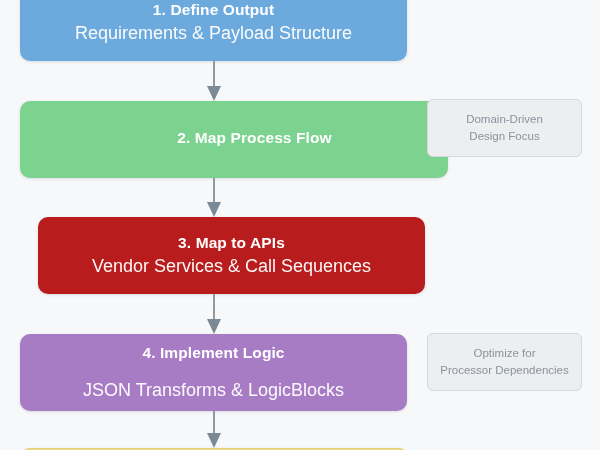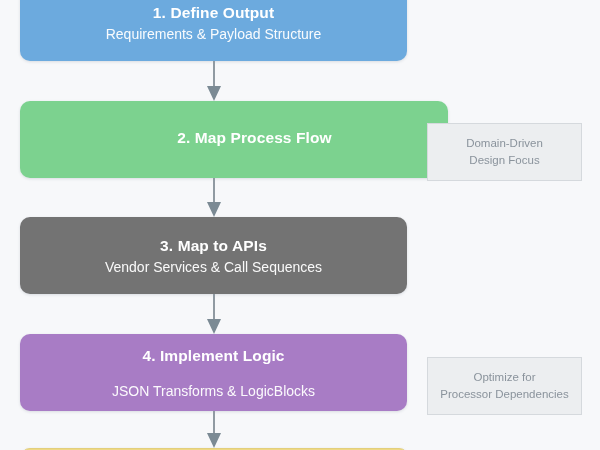--- a/index.html
+++ b/index.html
@@ -30,21 +30,21 @@
     text-align: center;
     box-shadow: 0 1px 3px rgba(40,60,80,0.14);
   }
   .step .title {
     font-size: 15.5px;
     font-weight: 600;
     letter-spacing: 0.1px;
     margin-bottom: 4px;
   }
   .step .subtitle {
-    font-size: 14px;
+    font-size: 18px;
     font-weight: 400;
     opacity: 0.96;
   }
   .step1 { top: -16px; }
   .step2 { top: 101px; }
   .step3 { top: 217px; }
   .step4 { top: 334px; }
   .step5 { top: 448px; border: 1px solid #e3cf7c; }
 
   .arrow {
@@ -73,30 +73,29 @@
   .arrow4 { top: 411px; height: 37px; }
 
   .note {
     position: absolute;
     left: 427px;
     width: 155px;
     height: 58px;
     box-sizing: border-box;
     background: #eceef0;
     border: 1px solid #d5d9dd;
-    border-radius: 0;
+    border-radius: 6px;
     color: #8a939c;
     font-size: 11.5px;
     line-height: 1.5;
     display: flex;
     flex-direction: column;
     align-items: center;
     justify-content: center;
     text-align: center;
-    margin-top: 24px;
   }
   .note1 { top: 99px; }
   .note2 { top: 333px; }
 </style>
 </head>
 <body>
 
 <div class="canvas">
 
   <div class="step step1" style="background-color: rgb(108, 170, 222);">
@@ -116,21 +115,21 @@
   <div class="note note1">
     <span>Domain-Driven</span>
     <span>Design Focus</span>
   </div>
 
   <div class="arrow arrow2">
     <div class="shaft"></div>
     <div class="head"></div>
   </div>
 
-  <div class="step step3" style="background-color: #737373;">
+  <div class="step step3" style="background-color: #b91c1c; margin-left: 18px;">
     <div class="title">3. Map to APIs</div>
     <div class="subtitle">Vendor Services &amp; Call Sequences</div>
   </div>
 
   <div class="arrow arrow3">
     <div class="shaft"></div>
     <div class="head"></div>
   </div>
 
   <div class="step step4" style="background-color: rgb(168, 124, 197); gap: 14px;">

